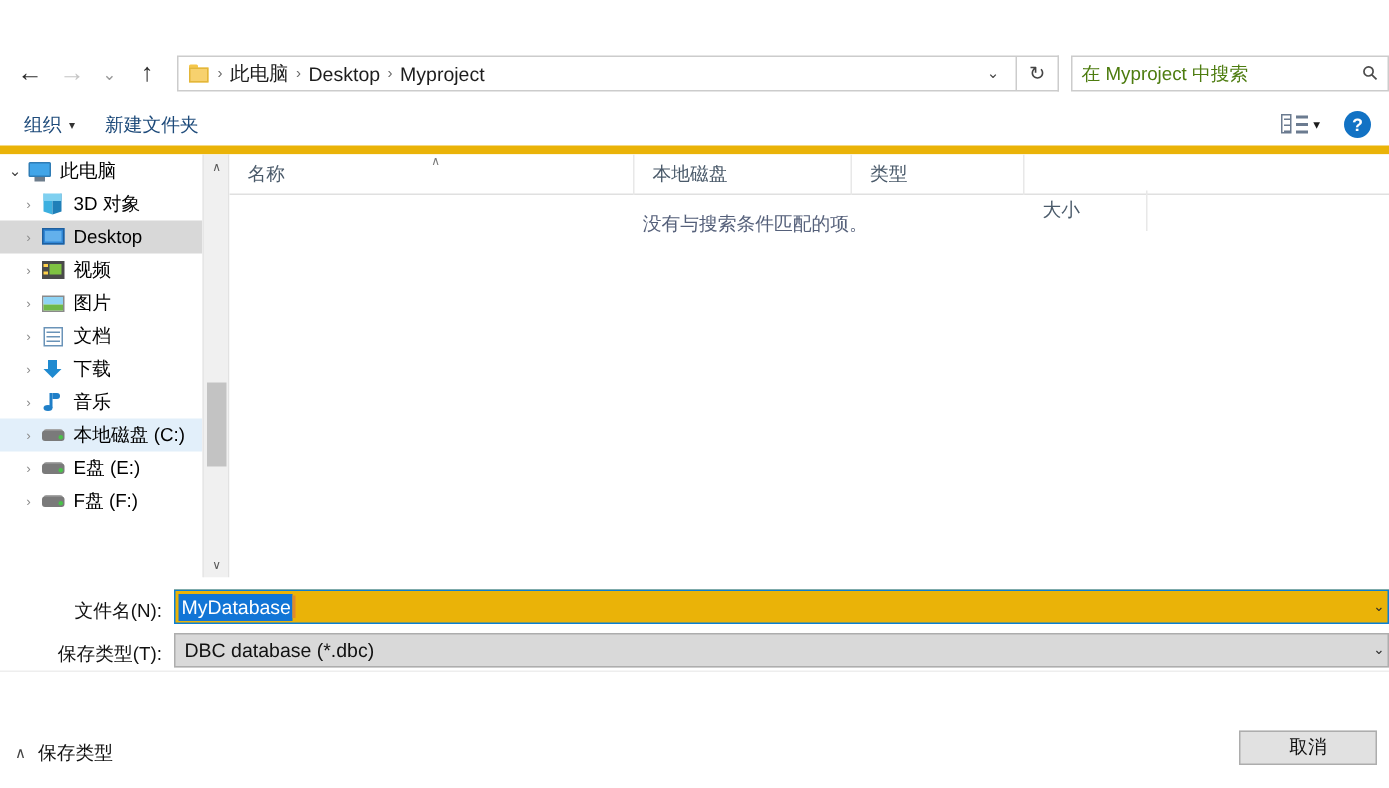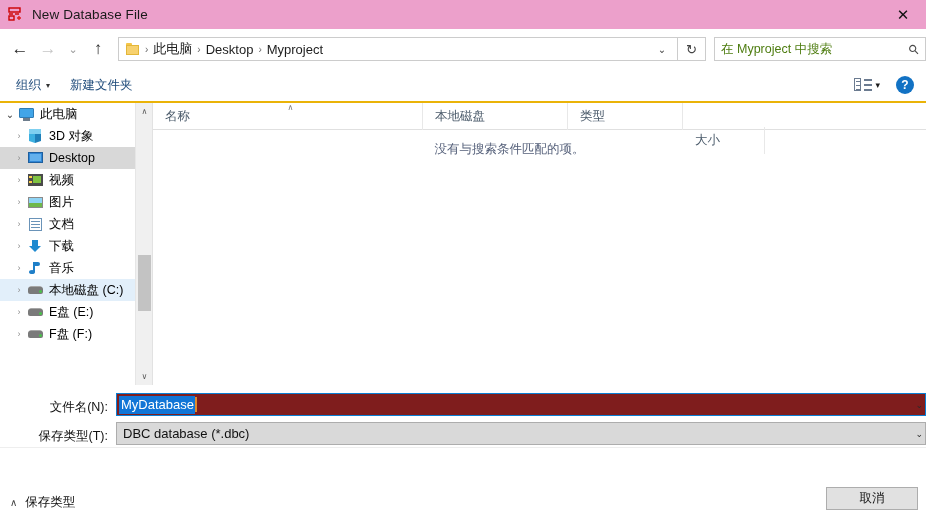--- a/index.html
+++ b/index.html
@@ -65,21 +65,21 @@
   .searchbox {
     margin-left:8px; height:24px; width:212px; border:1px solid #cccccc; background:#fff;
     display:flex; align-items:center; padding:0 6px; position:relative;
   }
   .search-ph { font-size:12.5px; color:#4d7c0f; white-space:nowrap; }
   .search-ico { margin-left:auto; font-size:13px; color:#4b4b4b; transform: rotate(-45deg); }
 
   
   .cmdbar {
     position:absolute; left:0; top:69px; width:926px; height:34px;
-    background:#ffffff; border-bottom:2px solid #eab308;
+    background:#ffffff; border-bottom:6px solid #eab308;
     display:flex; align-items:center;
   }
   .cmd-item { font-size:12.5px; color:#1d4a7a; padding:0 10px; display:flex; align-items:center; gap:5px;}
   .cmd-item.organize { margin-left:6px; }
   .cmd-caret { font-size:8px; color:#333; }
   .cmd-right { margin-left:auto; display:flex; align-items:center; }
   .viewicon { width:18px; height:14px; position:relative; margin-right:3px;}
   .viewicon .box { position:absolute; left:0; top:0; width:7px; height:13px; border:1px solid #6b7b90; }
   .viewicon .box:after{ content:""; position:absolute; left:1px; top:2px; width:4px; height:1px; background:#6b7b90; box-shadow:0 4px 0 #6b7b90, 0 8px 0 #6b7b90;}
   .viewicon .l1, .viewicon .l2, .viewicon .l3 {
@@ -169,33 +169,33 @@
     height:27px; display:flex; align-items:center; font-size:12.5px; color:#4a5a6a;
     padding-left:12px; border-right:1px solid #e8e8e8; position:relative;
   }
   .col.name { width:270px; }
   .col.date { width:145px; }
   .col.type { width:115px; }
   .col.size { width:82px;margin-top:48px; }
   .sort-caret { position:absolute; left:50%; top:0px; font-size:8px; color:#7a7a7a;}
   .empty-msg {
     position:absolute; left:0; top:38px; width:701px; text-align:center;
-    font-size:12.5px; color:#55607a;margin-left:6px;
+    font-size:12.5px; color:#55607a;
   }
 
   
   .formarea { position:absolute; left:0; top:385px; width:926px; height:62px; background:#fff;}
   .frow { position:absolute; left:0; display:flex; align-items:flex-end; height:24px; width:926px;}
   .frow.r1 { top:7px; }
   .frow.r2 { top:36px; }
   .flabel {
     width:116px; text-align:right; padding-right:8px; font-size:12.5px; color:#111;
   }
   .finput {
-    height:23px; flex:1 1 auto; border:1px solid #0a7fd4; background:#7f1d1d;
+    height:23px; flex:1 1 auto; border:1px solid #0a7fd4; background:#eab308;
     display:flex; align-items:center; position:relative; padding:0 2px;
   }
   .sel-text {
     background:#1175d6; color:#fff; font-size:13px; padding:1px 1px 2px 2px;
   }
   .caret-bar { width:2px; height:15px; background:#e08a2d; }
   .fcombo {
     height:23px; flex:1 1 auto; border:1px solid #adadad; background:#d9d9d9;
     display:flex; align-items:center; padding:0 6px; font-size:13px; color:#111;
   }
@@ -223,33 +223,20 @@
     font-size:20px; color:rgba(150,150,150,0.55);
     display:flex; align-items:center; justify-content:flex-end;
     pointer-events:none; letter-spacing:1px; white-space:nowrap;
   }
 </style>
 </head>
 <body>
 
 <div class="window">
 
-  <div class="titlebar">
-    <span class="title-icon">
-      <svg width="16" height="16" viewBox="0 0 16 16">
-        <rect x="1" y="1" width="11" height="4" fill="none" stroke="#cc0000" stroke-width="1.4"></rect>
-        <line x1="1" y1="7" x2="5" y2="7" stroke="#cc0000" stroke-width="1.4"></line>
-        <rect x="1" y="9" width="5" height="4" fill="none" stroke="#cc0000" stroke-width="1.4"></rect>
-        <line x1="7" y1="7" x2="11" y2="7" stroke="#cc0000" stroke-width="1.4"></line>
-        <path d="M11 9 v4 M9 11 h4" stroke="#e02020" stroke-width="1.4"></path>
-      </svg>
-    </span>
-    <span class="title-text">New Database File</span>
-    <span class="title-close">✕</span>
-  </div>
 
   <div class="navbar">
     <span class="navbtn back">←</span>
     <span class="navbtn disabled">→</span>
     <span class="navbtn recent disabled">⌄</span>
     <span class="navbtn up">↑</span>
 
     <div class="addressbar">
       <span class="folder-ico">
         <span class="tab"></span>

